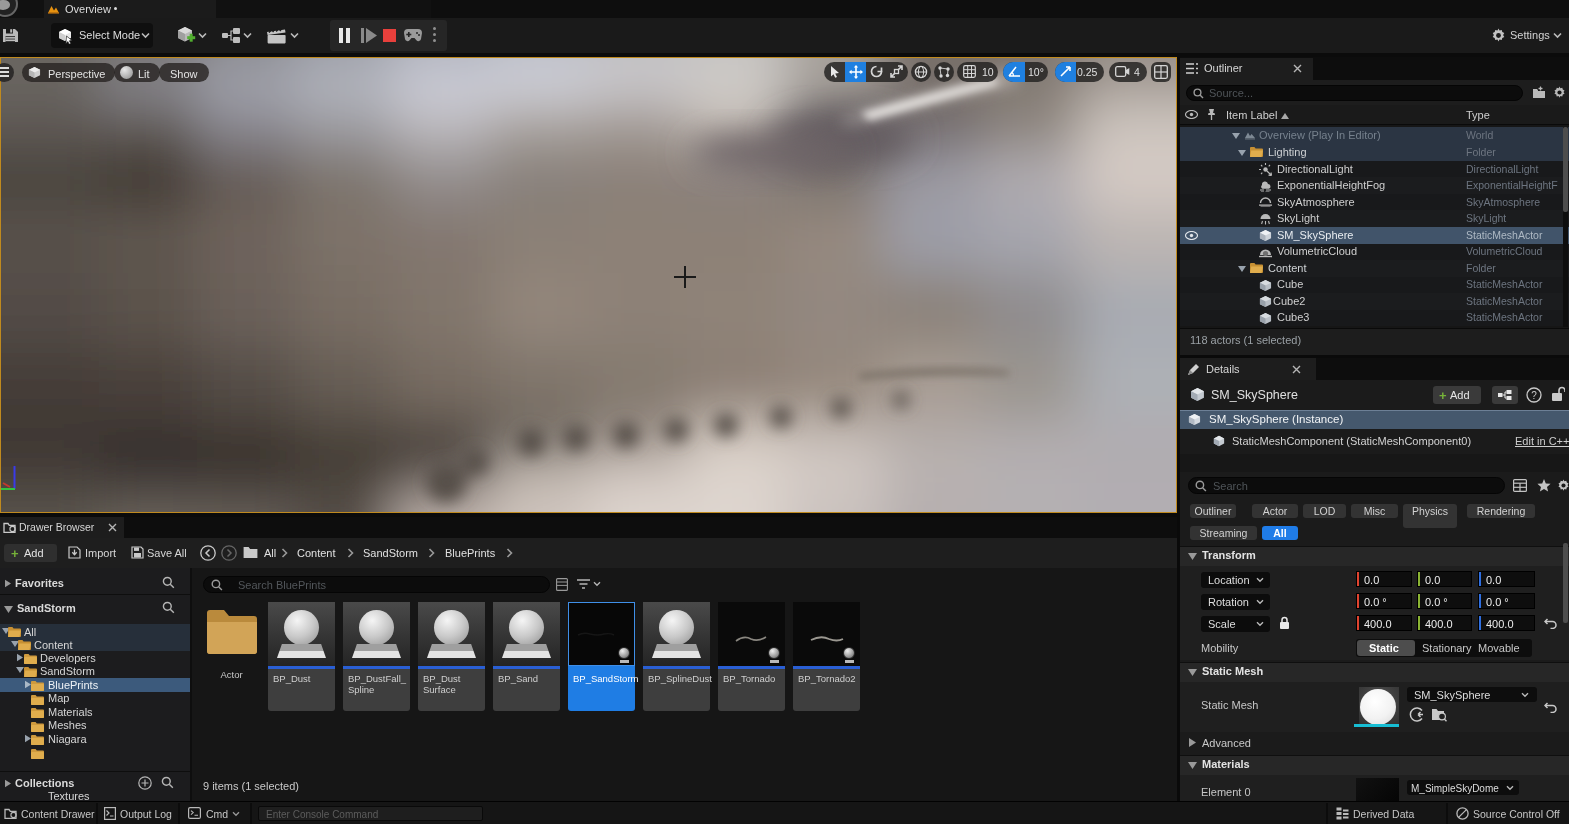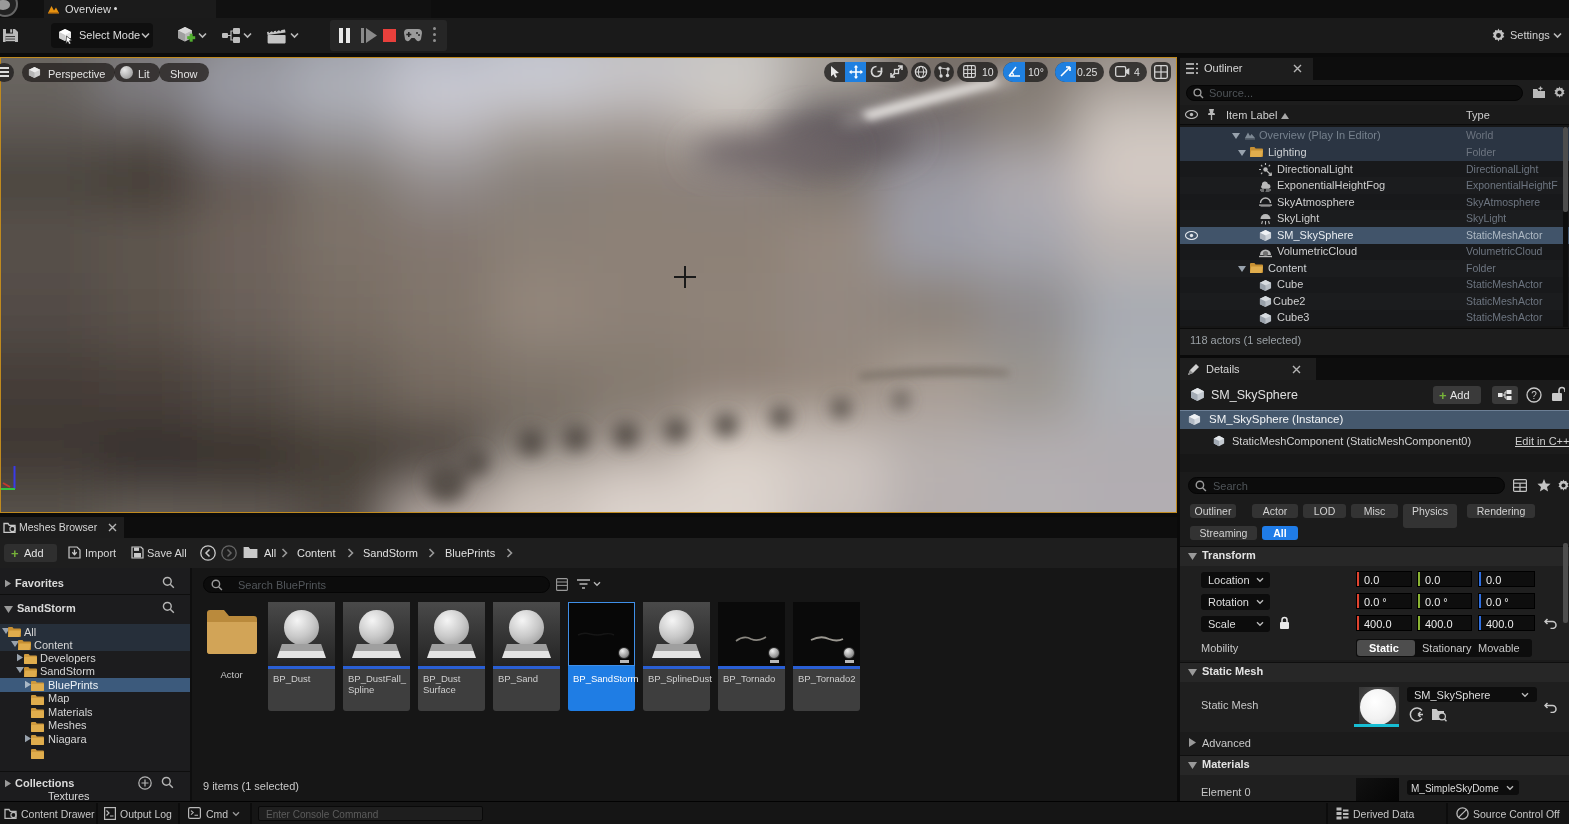--- a/index.html
+++ b/index.html
@@ -783,21 +783,21 @@
 </div>
 
 <div class="abs" id="cb" style="left:0;top:517px;width:1177px;height:284px;background:#1b1b1b;">
 
   <div class="abs" style="left:0;top:0;width:1177px;height:21px;background:#0d0d0d;"></div>
   <div class="abs" style="left:0;top:0;width:124px;height:21px;background:#1d1d1d;"></div>
   <svg class="abs" style="left:3px;top:4px;" width="13" height="13" viewBox="0 0 13 13">
     <path d="M1 2.5 h4 l1.3 1.8 H12 v7 H1 Z" fill="none" stroke="#c9c9c9" stroke-width="1.3"></path>
     <circle cx="9.5" cy="8" r="2.6" fill="none" stroke="#c9c9c9" stroke-width="1.1"></circle>
   </svg>
-  <div class="abs txt" style="left:19px;top:4px;font-size:10.5px;color:#d6d6d6;">Meshes Browser</div>
+  <div class="abs txt" style="left:19px;top:4px;font-size:10.5px;color:#d6d6d6;">Drawer Browser</div>
   <svg class="abs" style="left:108px;top:6px;" width="9" height="9" viewBox="0 0 9 9">
       <path d="M1 1 L8 8 M8 1 L1 8" stroke="#b5b5b5" stroke-width="1.4"></path>
     </svg>
 
   <div class="abs" style="left:0;top:21px;width:1177px;height:30px;background:#1e1e1e;"></div>
   <div class="abs" style="left:4px;top:27px;width:53px;height:18px;background:#2f2f2f;border-radius:3px;"></div>
   <div class="abs" style="left:11px;top:29px;font-size:13px;color:#76b239;font-weight:bold;">+</div>
   <div class="abs txt" style="left:24px;top:30px;color:#e3e3e3;">Add</div>
   <svg class="abs" style="left:68px;top:29px;" width="13" height="13" viewBox="0 0 13 13">
     <path d="M1 1 h8 l3 3 v8 h-11 z" fill="none" stroke="#c9c9c9" stroke-width="1.2"></path>

